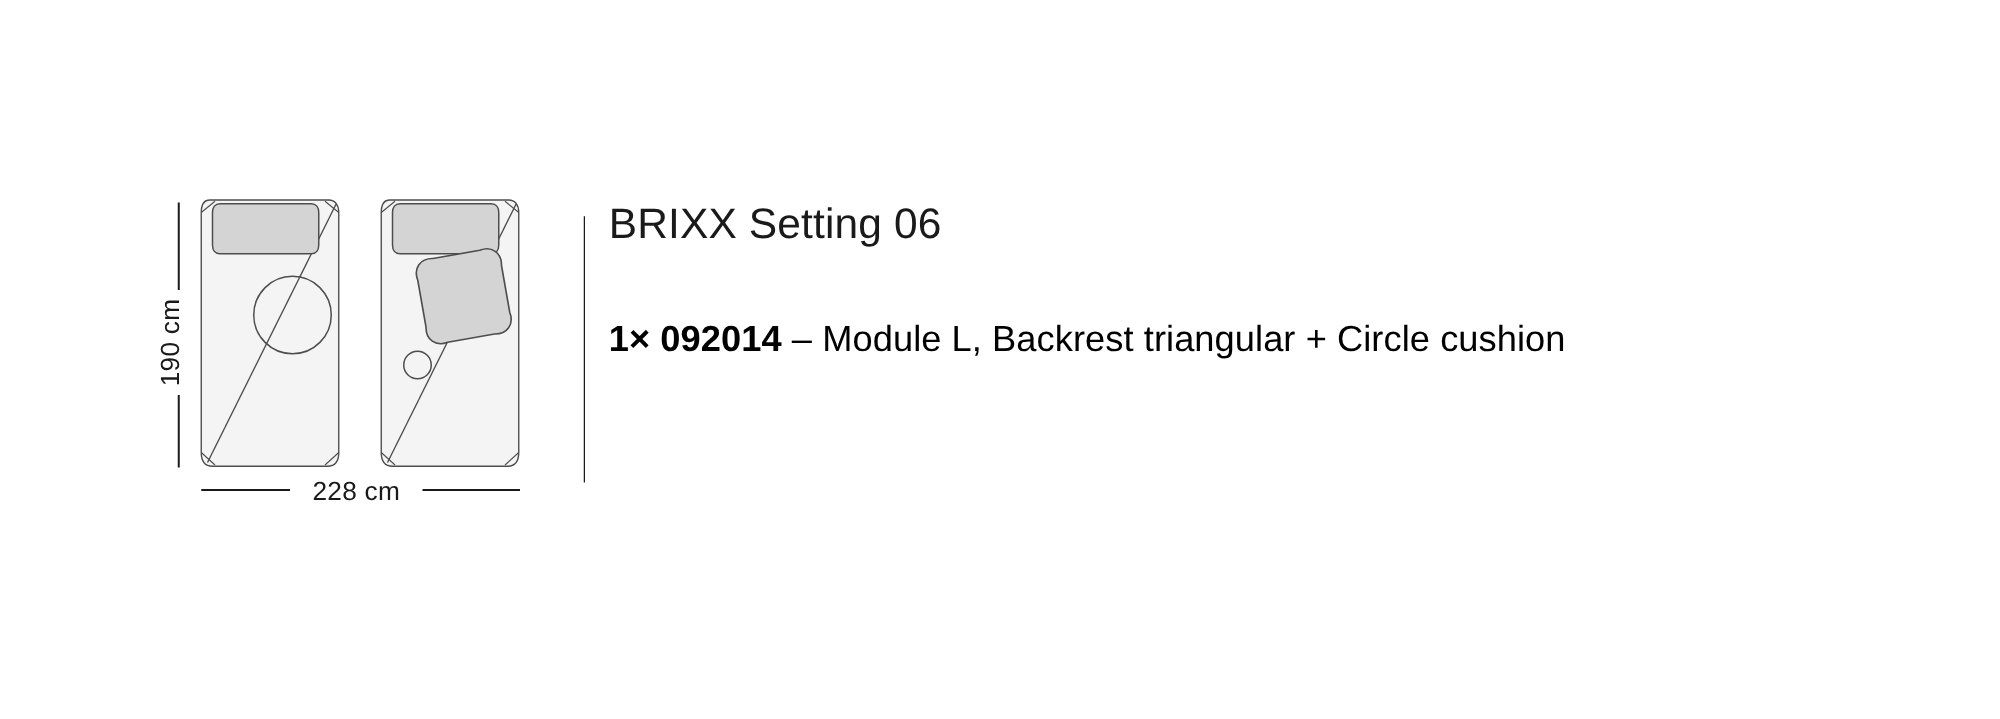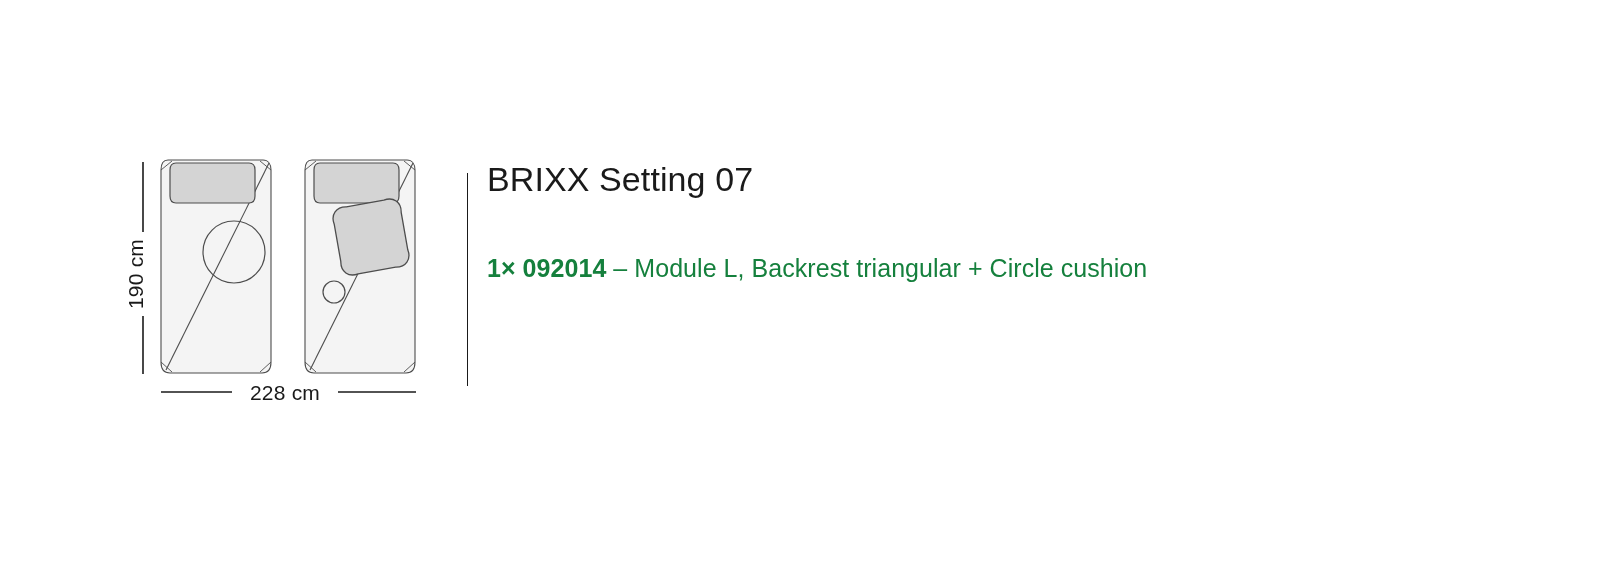--- a/index.html
+++ b/index.html
@@ -69,23 +69,23 @@
     color: #1a1a1a;
     white-space: nowrap;
   }
   #module-list {
     list-style: none;
     margin: 0;
     padding: 0;
     margin-top: 47px;
   }
   .module-row {
-    font-size: 25px;
+    font-size: 29px;
     line-height: 1.82;
-    color: #15803d;
+    color: #000000;
     white-space: nowrap;
     letter-spacing: 0.05px;
   }
   .module-qty {
     font-weight: bold;
   }
   .module-code {
     font-weight: bold;
   }
   .module-sep {
@@ -194,21 +194,21 @@
         </g>
 
         <circle cx="334" cy="292" r="11" fill="none" stroke="#4d4d4d" stroke-width="1.2"></circle>
       </g>
     </svg>
   </div>
 
   <div id="divider"></div>
 
   <div id="info-panel">
-    <h1 id="setting-title">BRIXX Setting 07</h1>
+    <h1 id="setting-title">BRIXX Setting 06</h1>
 
     <ul id="module-list">
       <li class="module-row">
         <span class="module-qty">1×</span><span>&nbsp;</span><span class="module-code">092014</span><span>&nbsp;</span><span class="module-sep">–</span><span>&nbsp;</span><span class="module-desc">Module L, Backrest triangular + Circle cushion</span>
       </li>
     </ul>
   </div>
 
 </div>
 

